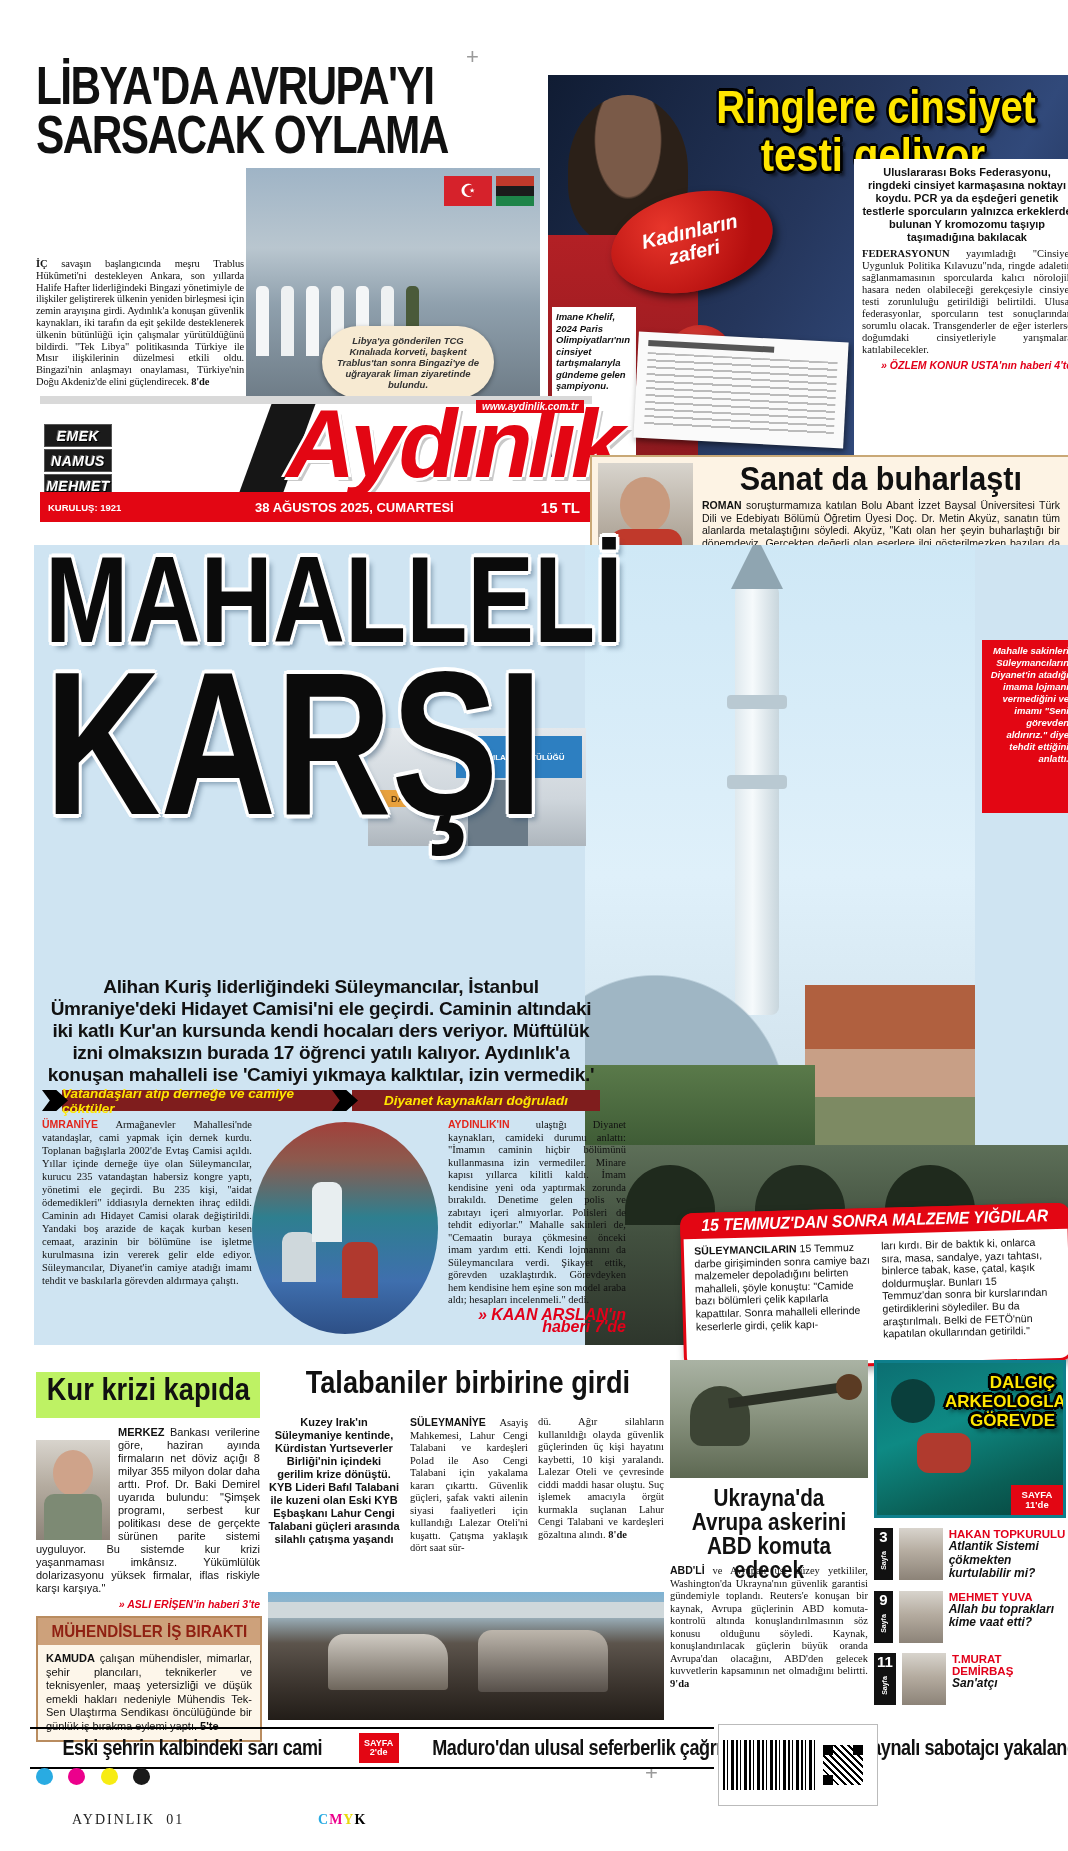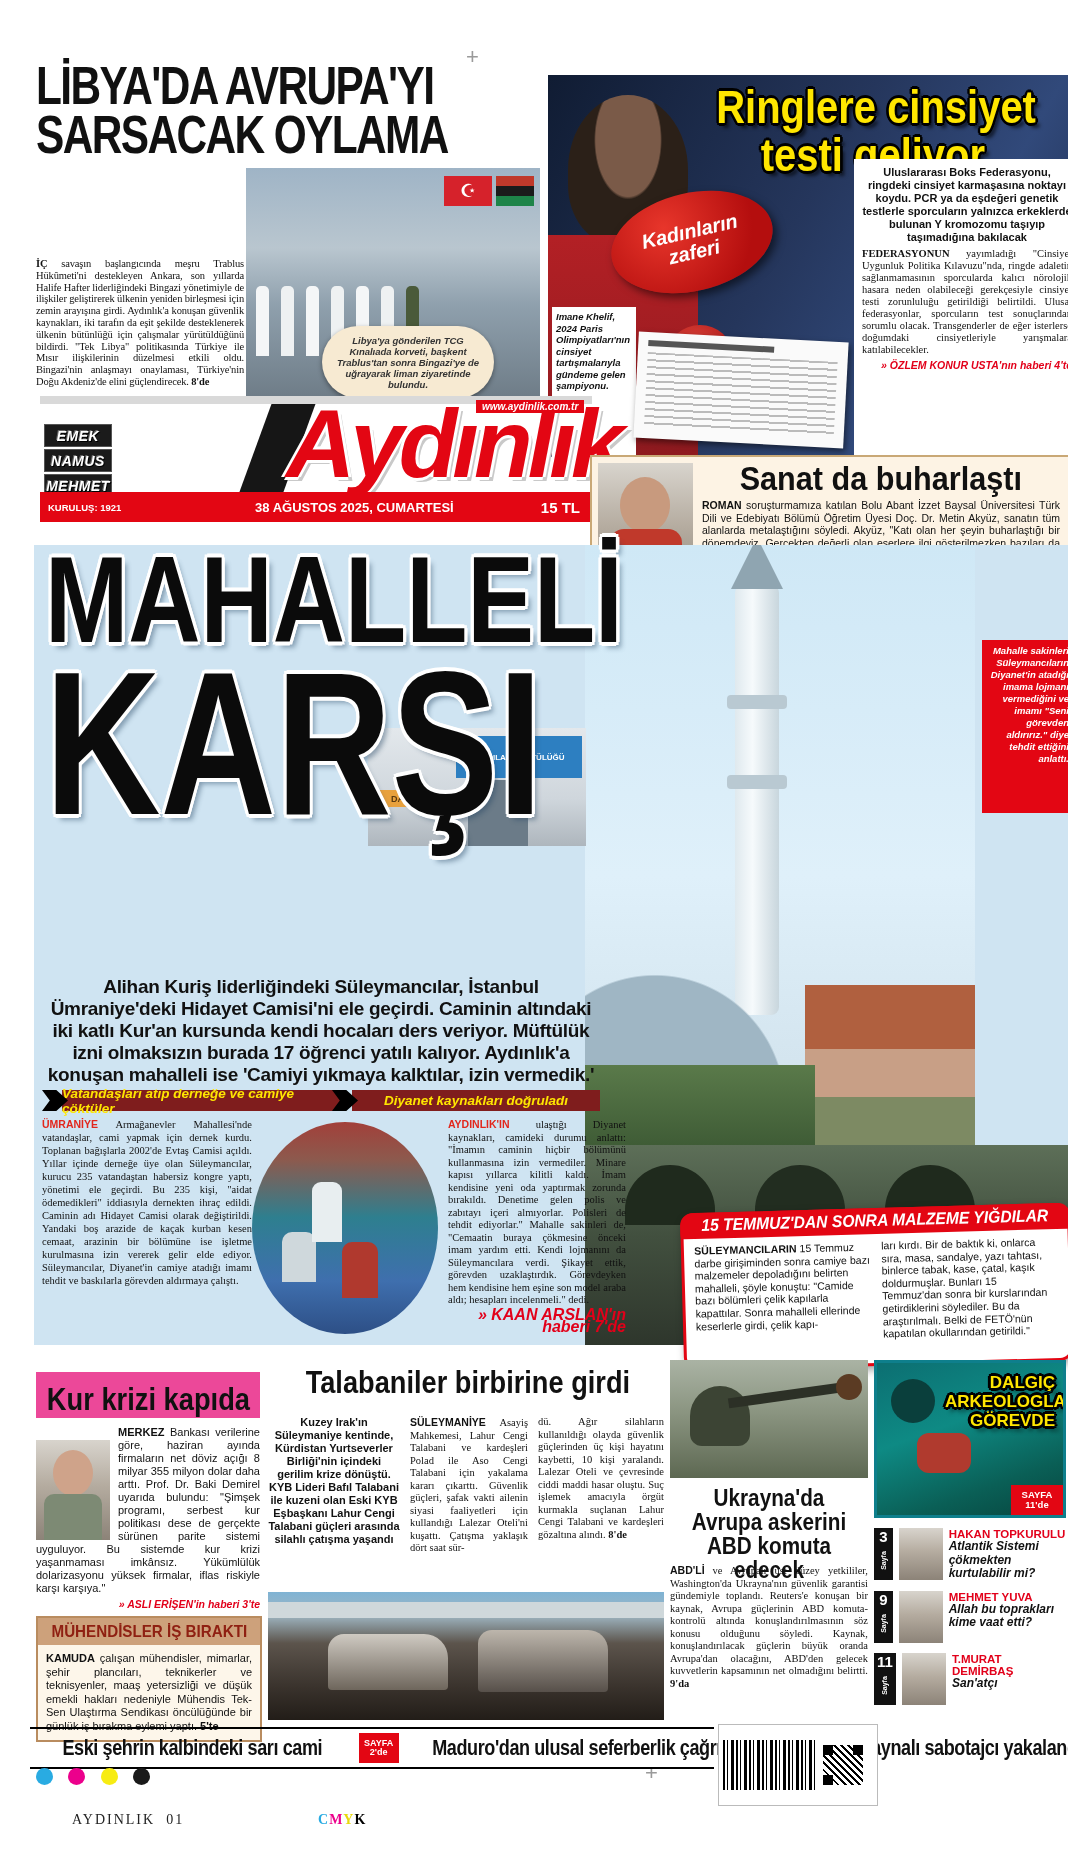--- a/index.html
+++ b/index.html
@@ -48,21 +48,21 @@
   .bannerarrow{position:absolute;left:-20px;top:0;width:26px;height:21px;background:#000;
                clip-path:polygon(0 0,55% 0,100% 50%,55% 100%,0 100%,30% 50%);}
   
   .box15{position:absolute;left:682px;top:1208px;width:384px;height:152px;background:#fff;border:3px solid #e30613;
          border-radius:14px;transform:rotate(-1.6deg);box-shadow:2px 4px 8px rgba(0,0,0,.35);}
   .box15 .ttl{margin:-3px -3px 4px -3px;background:#e30613;border-radius:12px 12px 4px 4px;color:#fff;font-weight:bold;
               font-style:italic;font-size:17px;text-align:center;padding:3px 0;}
   .box15 .cols{display:flex;gap:10px;padding:2px 10px;}
   .box15 .cols div{width:50%;font-size:10.6px;line-height:12.6px;transform:rotate(.3deg);}
   
-  .kurbox{position:absolute;left:36px;top:1372px;width:224px;height:46px;background:#ec4899;display:flex;align-items:flex-end;justify-content:center;}
+  .kurbox{position:absolute;left:36px;top:1372px;width:224px;height:46px;background:#bef264;display:flex;align-items:flex-start;justify-content:center;}
   .muhbox{position:absolute;left:36px;top:1616px;width:222px;background:#fdf6ea;border:2px solid #b98c5f;}
   .muhhdr{background:#cda17b;color:#8f2012;font-weight:bold;font-size:16.5px;text-align:center;padding:4px 0;}
   .tag{background:#e30613;color:#fff;font-weight:bold;text-align:center;line-height:1.05;
        display:flex;flex-direction:column;justify-content:center;}
   .teaser{display:flex;align-items:center;gap:8px;}
   .teaser .tx{font-weight:bold;font-size:22px;letter-spacing:-.5px;}
   .colrow{display:flex;gap:6px;align-items:flex-start;}
   .pagebadge{width:22px;background:#111;color:#fff;text-align:center;font-weight:bold;}
   .barcode{background:repeating-linear-gradient(90deg,#000 0 2px,#fff 2px 4px,#000 4px 5px,#fff 5px 8px,#000 8px 11px,#fff 11px 13px);}
   .qr{background:

